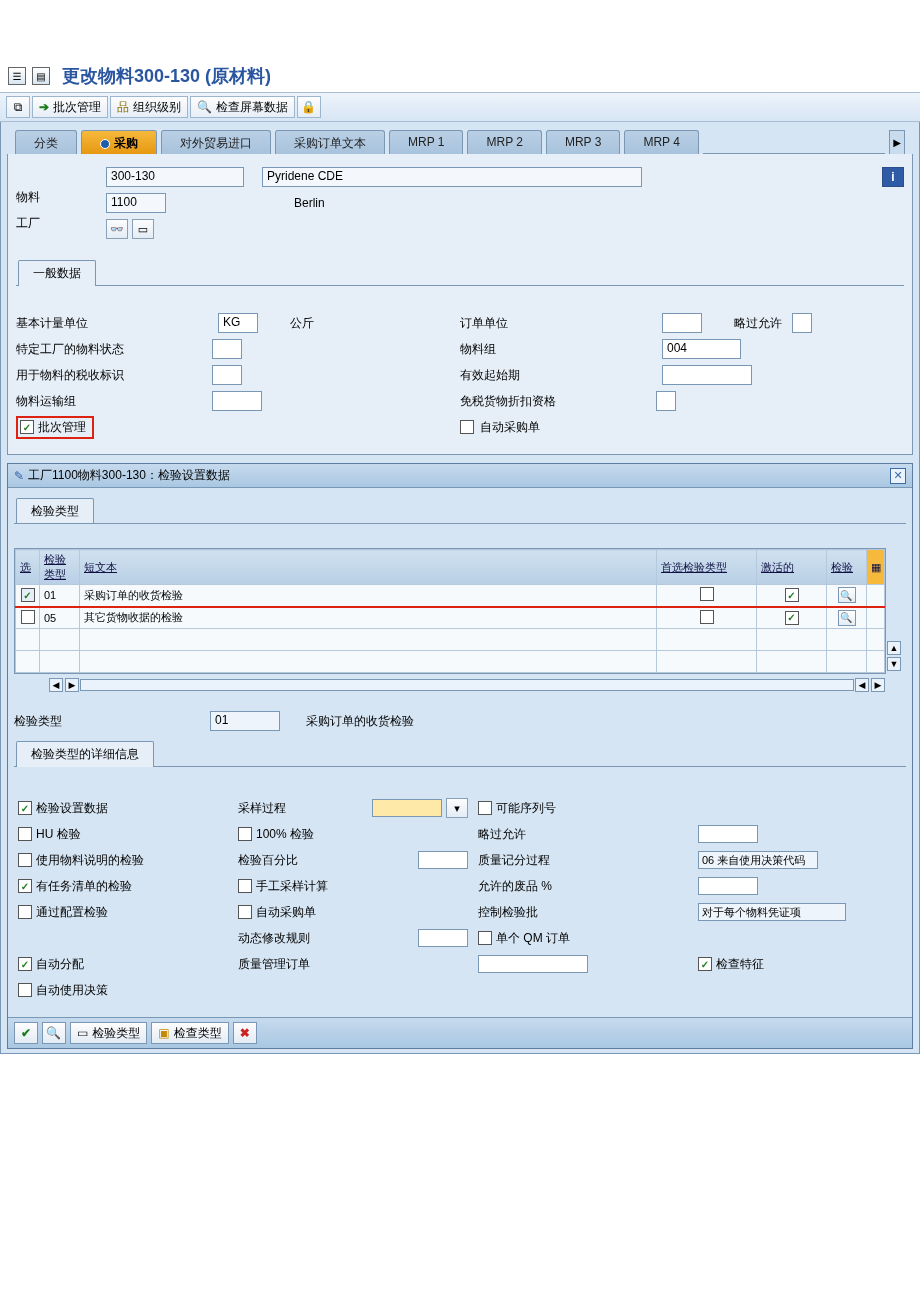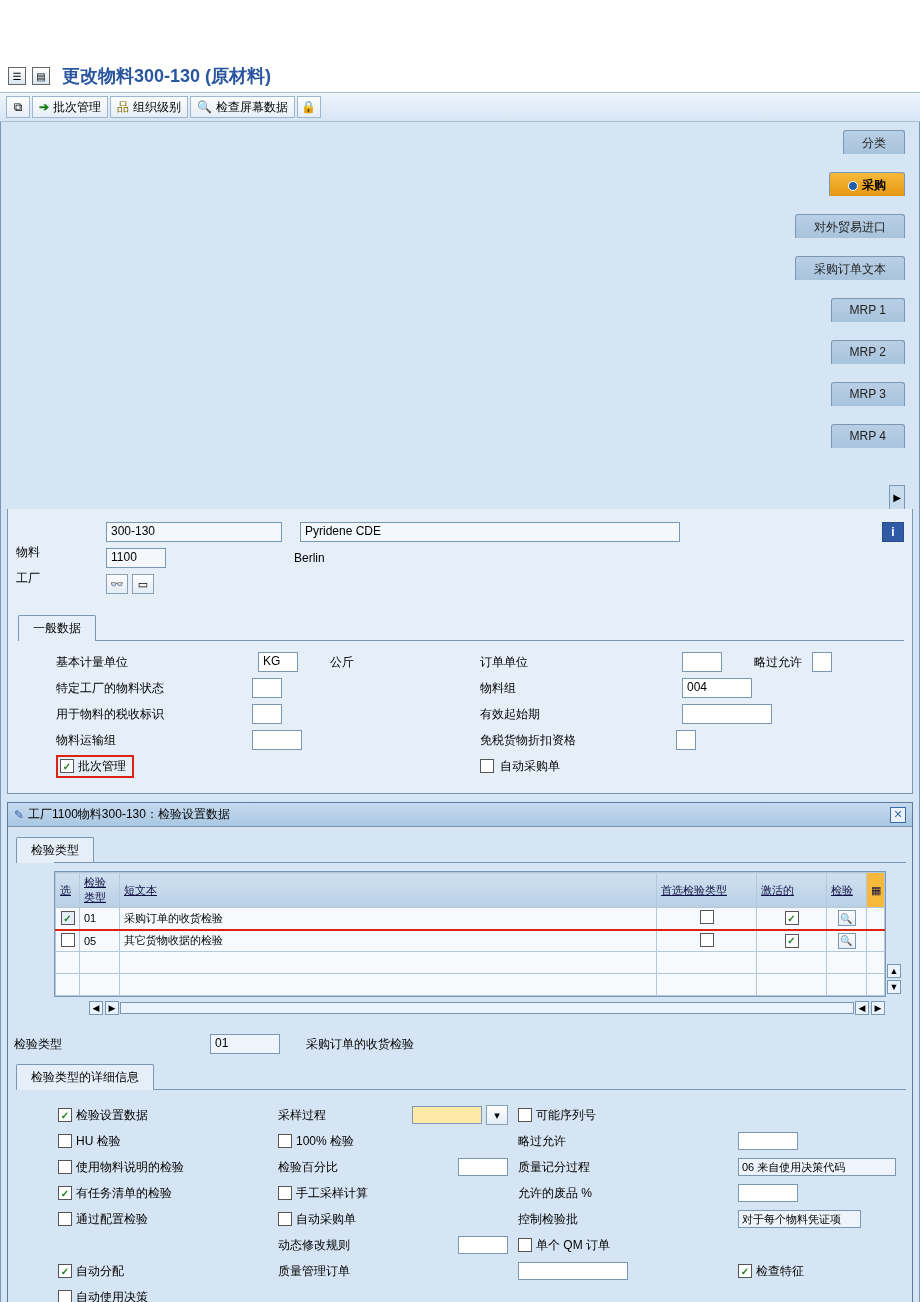--- a/index.html
+++ b/index.html
@@ -67,23 +67,22 @@
     border: 1px solid #7a97b4;
     border-top: none;
     padding: 0 0 4px 0;
     position: relative;
   }
   
   .tabs-row {
     display: flex;
     align-items: flex-end;
     padding: 8px 14px 0 14px;
-    gap: 18px;
+    gap: 4px;
     background: #d6e5f3;
-    flex-direction: column;
   }
   .tab {
     height: 24px;
     padding: 4px 18px;
     background: linear-gradient(#b9cfe5,#a8c3dd);
     border: 1px solid #7a97b4;
     border-bottom: none;
     border-radius: 3px 3px 0 0;
     font-size: 12px;
     color: #222;
@@ -124,21 +123,21 @@
   .small-ico {
     width:22px;height:20px;border:1px solid #8aa0b6;background:linear-gradient(#fdfdfd,#e3ecf5);
     display:inline-flex;align-items:center;justify-content:center;font-size:11px;
   }
   
   .grp-tab {
     display:inline-block;padding:4px 14px;border:1px solid #7a97b4;border-bottom:none;border-radius:2px 2px 0 0;
     background:#e6eff8;font-size:12px;margin-left:2px;
   }
   .grp-body {
-    border-top:1px solid #7a97b4;padding-top:8px;margin-top:-1px;margin-left:40px;
+    border-top:1px solid #7a97b4;padding-top:24px;margin-top:-1px;
   }
   .two-col { display:flex; }
   .col { flex:1; }
   .field-row { display:flex;align-items:center;height:26px;gap:6px; }
   .field-lbl { width:130px; }
   .field-input { height:20px;border:1px solid #7a97b4;background:#fff;padding:1px 4px; }
   .cb { width:14px;height:14px;border:1px solid #555;background:#fff;display:inline-flex;align-items:center;justify-content:center;font-size:10px;cursor:pointer; }
   .cb.checked::after { content:"✓";color:#1a7d1a;font-weight:bold; }
   .red-box { border:2px solid #d21; padding:1px 6px 1px 2px; display:inline-flex;align-items:center;gap:4px; }
   
@@ -235,21 +234,21 @@
       <div class="tab"><span>MRP 3</span></div>
       <div class="tab"><span>MRP 4</span></div>
       <div class="tabs-end-gap"></div>
       <div class="tabs-arrow">▶</div>
     </div>
 
     <div class="tab-body">
       
       <div class="row">
         <span class="lbl">物料</span>
-        <span class="inp" style="width:176px">300-130</span>
+        <span class="inp" style="width:138px">300-130</span>
         <span style="width:18px"></span>
         <span class="inp" style="width:380px">Pyridene CDE</span>
         <span style="flex:1"></span>
         <span class="info-btn">i</span>
       </div>
       <div class="row">
         <span class="lbl">工厂</span>
         <span class="inp" style="width:60px">1100</span>
         <span style="width:128px"></span>
         <span>Berlin</span>
@@ -298,21 +297,21 @@
               <span class="field-lbl">订单单位</span>
               <span style="width:60px"></span>
               <span class="field-input" style="width:40px"></span>
               <span style="width:20px"></span>
               <span>略过允许</span>
               <span class="field-input" style="width:20px;margin-left:4px"></span>
             </div>
             <div class="field-row">
               <span class="field-lbl">物料组</span>
               <span style="width:60px"></span>
-              <span class="field-input" style="width:70px">004</span>
+              <span class="field-input" style="width:79px">004</span>
             </div>
             <div class="field-row">
               <span class="field-lbl">有效起始期</span>
               <span style="width:60px"></span>
               <span class="field-input" style="width:90px"></span>
             </div>
             <div class="field-row">
               <span class="field-lbl" style="width:190px">免税货物折扣资格</span>
               <span class="field-input" style="width:20px"></span>
             </div>
@@ -463,21 +462,21 @@
                 </div>
               <div class="dg-cell">
                   <span>检验百分比</span>
                   <span style="flex:1"></span>
                   <span class="dg-input" style="width:50px"></span>
                 </div>
               <div class="dg-cell">
                   <span>质量记分过程</span>
                 </div>
               <div class="dg-cell">
-                  <span class="dg-display" style="width:158px">06 来自使用决策代码</span>
+                  <span class="dg-display" style="width:120px">06 来自使用决策代码</span>
                 </div>
 
               <div class="dg-cell">
                   <span class="cb checked"></span>
                   <span>有任务清单的检验</span>
                 </div>
               <div class="dg-cell">
                   <span class="cb"></span>
                   <span>手工采样计算</span>
                 </div>
@@ -493,21 +492,21 @@
                   <span>通过配置检验</span>
                 </div>
               <div class="dg-cell">
                   <span class="cb"></span>
                   <span>自动采购单</span>
                 </div>
               <div class="dg-cell">
                   <span>控制检验批</span>
                 </div>
               <div class="dg-cell">
-                  <span class="dg-display" style="width:123px">对于每个物料凭证项</span>
+                  <span class="dg-display" style="width:148px">对于每个物料凭证项</span>
                 </div>
 
               <div class="dg-cell"></div>
               <div class="dg-cell">
                   <span>动态修改规则</span>
                   <span style="flex:1"></span>
                   <span class="dg-input" style="width:50px"></span>
                 </div>
               <div class="dg-cell">
                   <span class="cb"></span>

